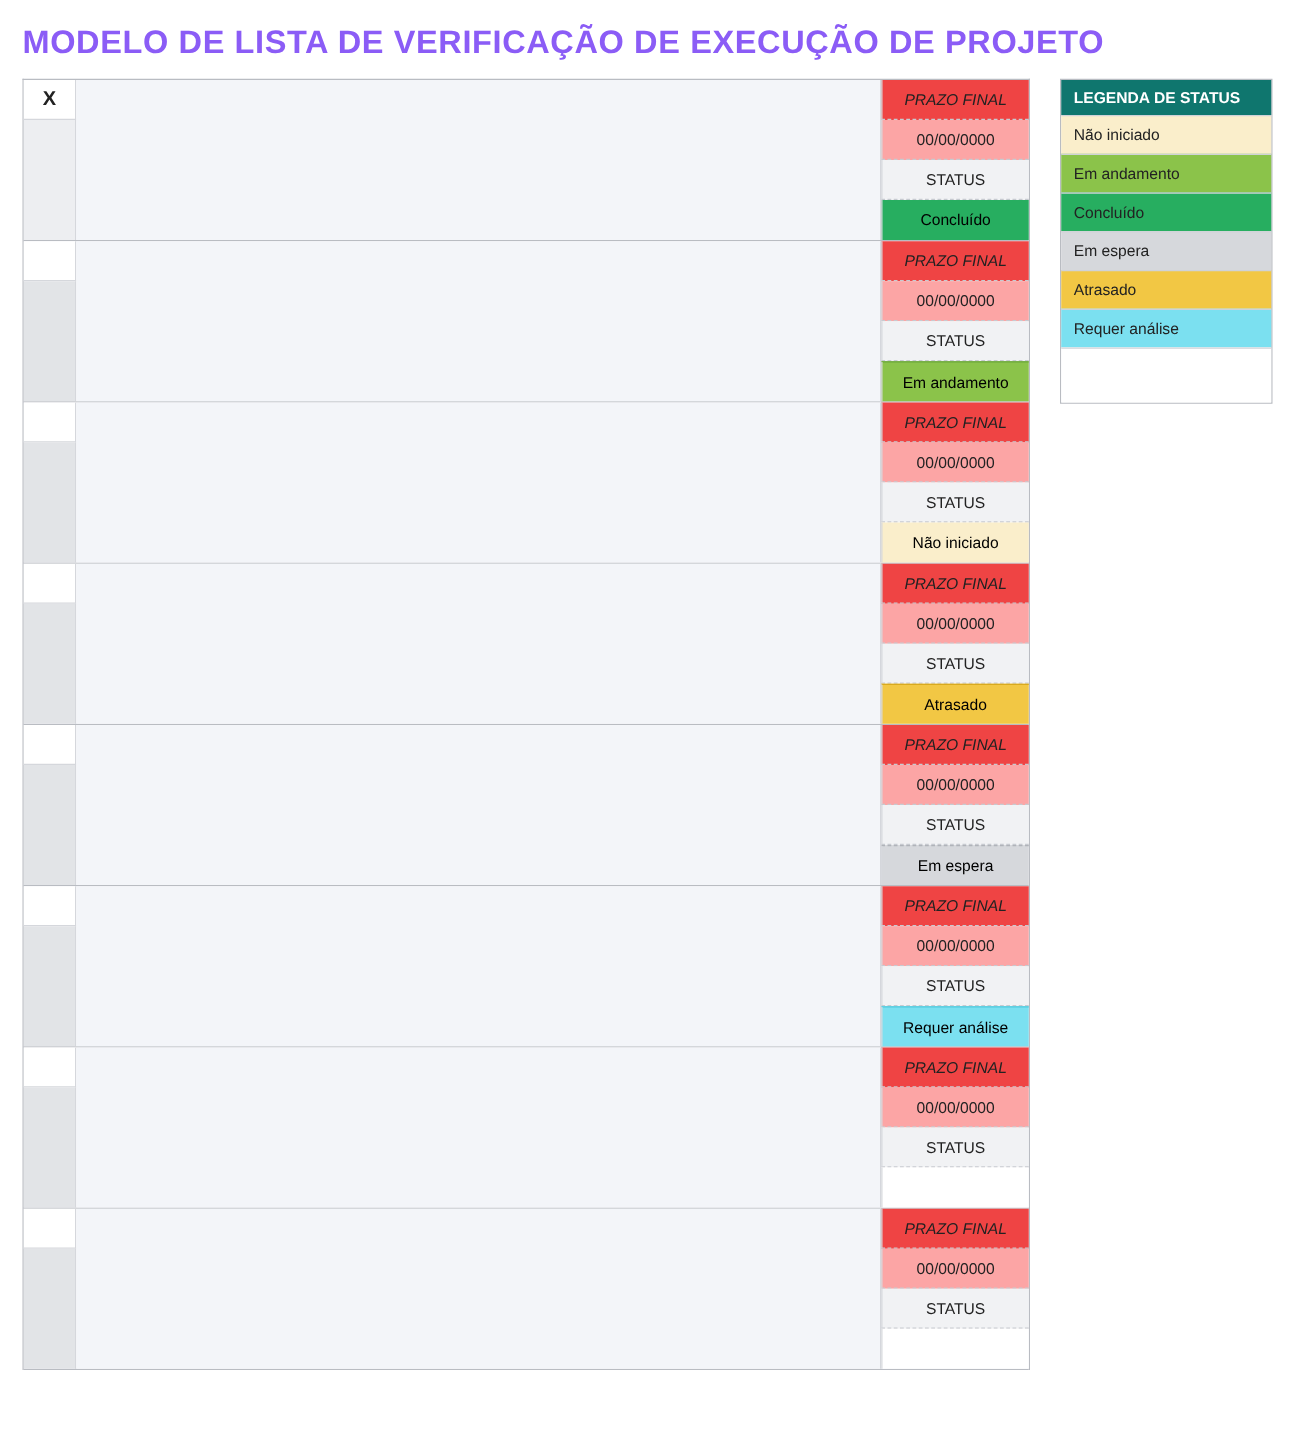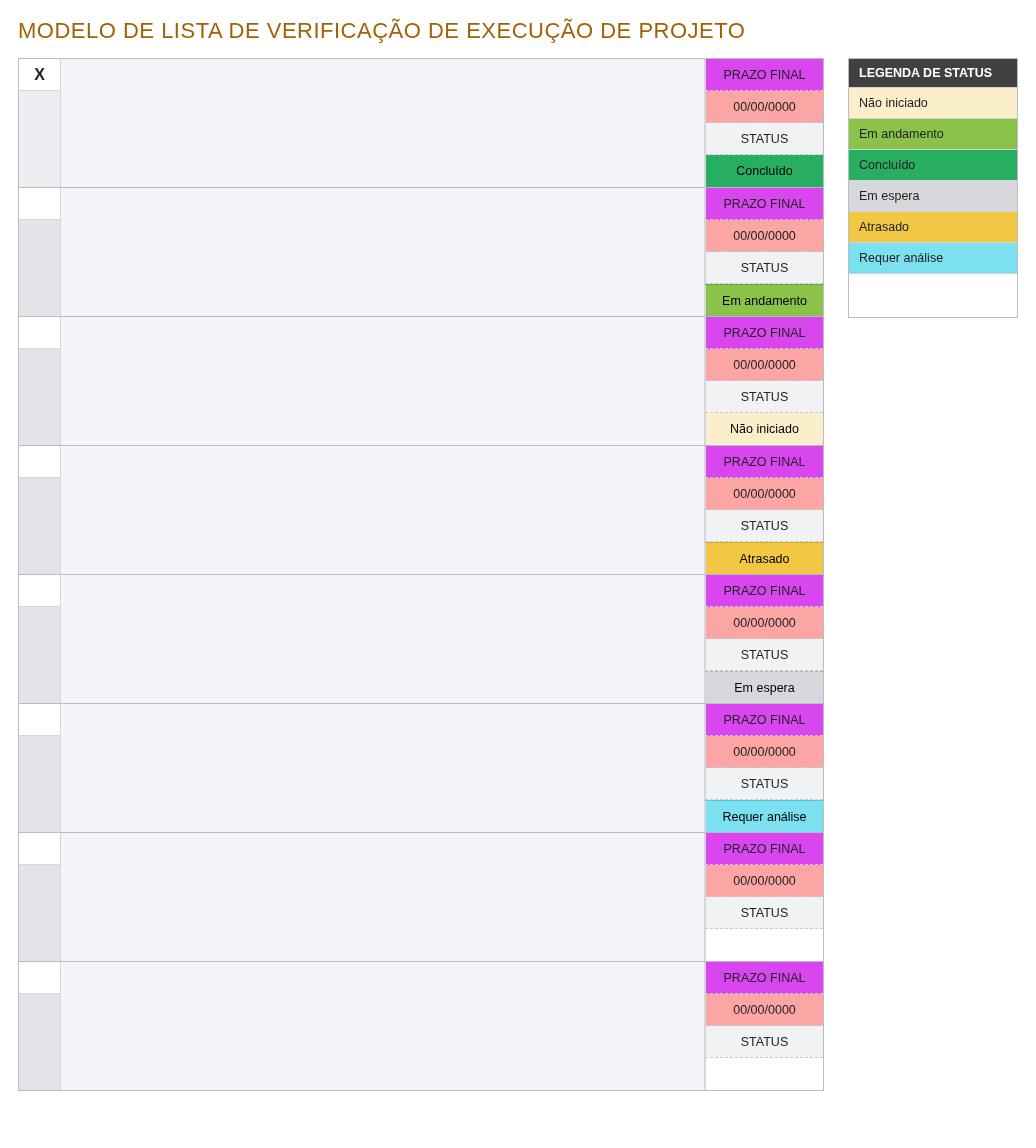--- a/index.html
+++ b/index.html
@@ -5,23 +5,23 @@
   * { box-sizing: border-box; }
   body {
     margin: 0;
     padding: 18px;
     font-family: "Century Gothic", "Segoe UI", Arial, sans-serif;
     background: #ffffff;
     color: #222;
     width: 1036px;
   }
   .page-title {
-    color: #a16207;
-    font-size: 22px;
-    font-weight: 400;
+    color: #8b5cf6;
+    font-size: 26px;
+    font-weight: 700;
     letter-spacing: 0.5px;
     margin: 0 0 14px 0;
   }
   .layout {
     display: flex;
     align-items: flex-start;
     gap: 24px;
   }
   
   .checklist {
@@ -69,21 +69,21 @@
   }
   .task-desc {
     background: #f3f5f9;
     justify-content: flex-start;
     padding-left: 8px;
   }
   .side-col {
     border-right: none;
     border-left: 1px solid #d5d7dc;
   }
-  .task-prazo   { background: #d946ef; border-bottom: 1px dashed #c7cad0; }
+  .task-prazo   { background: #ef4444; border-bottom: 1px dashed #c7cad0; font-style: italic; }
   .task-date    { background: #fca5a5; border-bottom: 1px dashed #c7cad0; }
   .task-statlbl { background: #f1f2f4; border-bottom: 1px dashed #c7cad0; }
   .task-statval { background: #ffffff; }
 
   .first .task-check { border-bottom: 1px solid #d5d7dc; }
   .first .task-body  { background: #edeef1; }
 
   
   .status-concluido    { background: #27ae60 !important; color: #000; }
   .status-andamento    { background: #8bc34a !important; color: #000; border-top:1px solid #6aa53a;}
@@ -92,21 +92,21 @@
   .status-emespera     { background: #d6d8dc !important; color: #000; border-top:1px dashed #b0b3b9;}
   .status-requer       { background: #7be0f0 !important; color: #000; border-top:1px solid #4fc8db;}
   .status-blank        { background: #ffffff !important; }
 
   
   .legend {
     width: 170px;
     border: 1px solid #b9bcc2;
   }
   .legend-header {
-    background: #404040;
+    background: #0f766e;
     color: #ffffff;
     font-weight: 700;
     font-size: 12.5px;
     padding: 7px 10px;
   }
   .legend-row {
     font-size: 12.5px;
     padding: 8px 10px;
     border-top: 1px solid #cfd2d7;
   }

